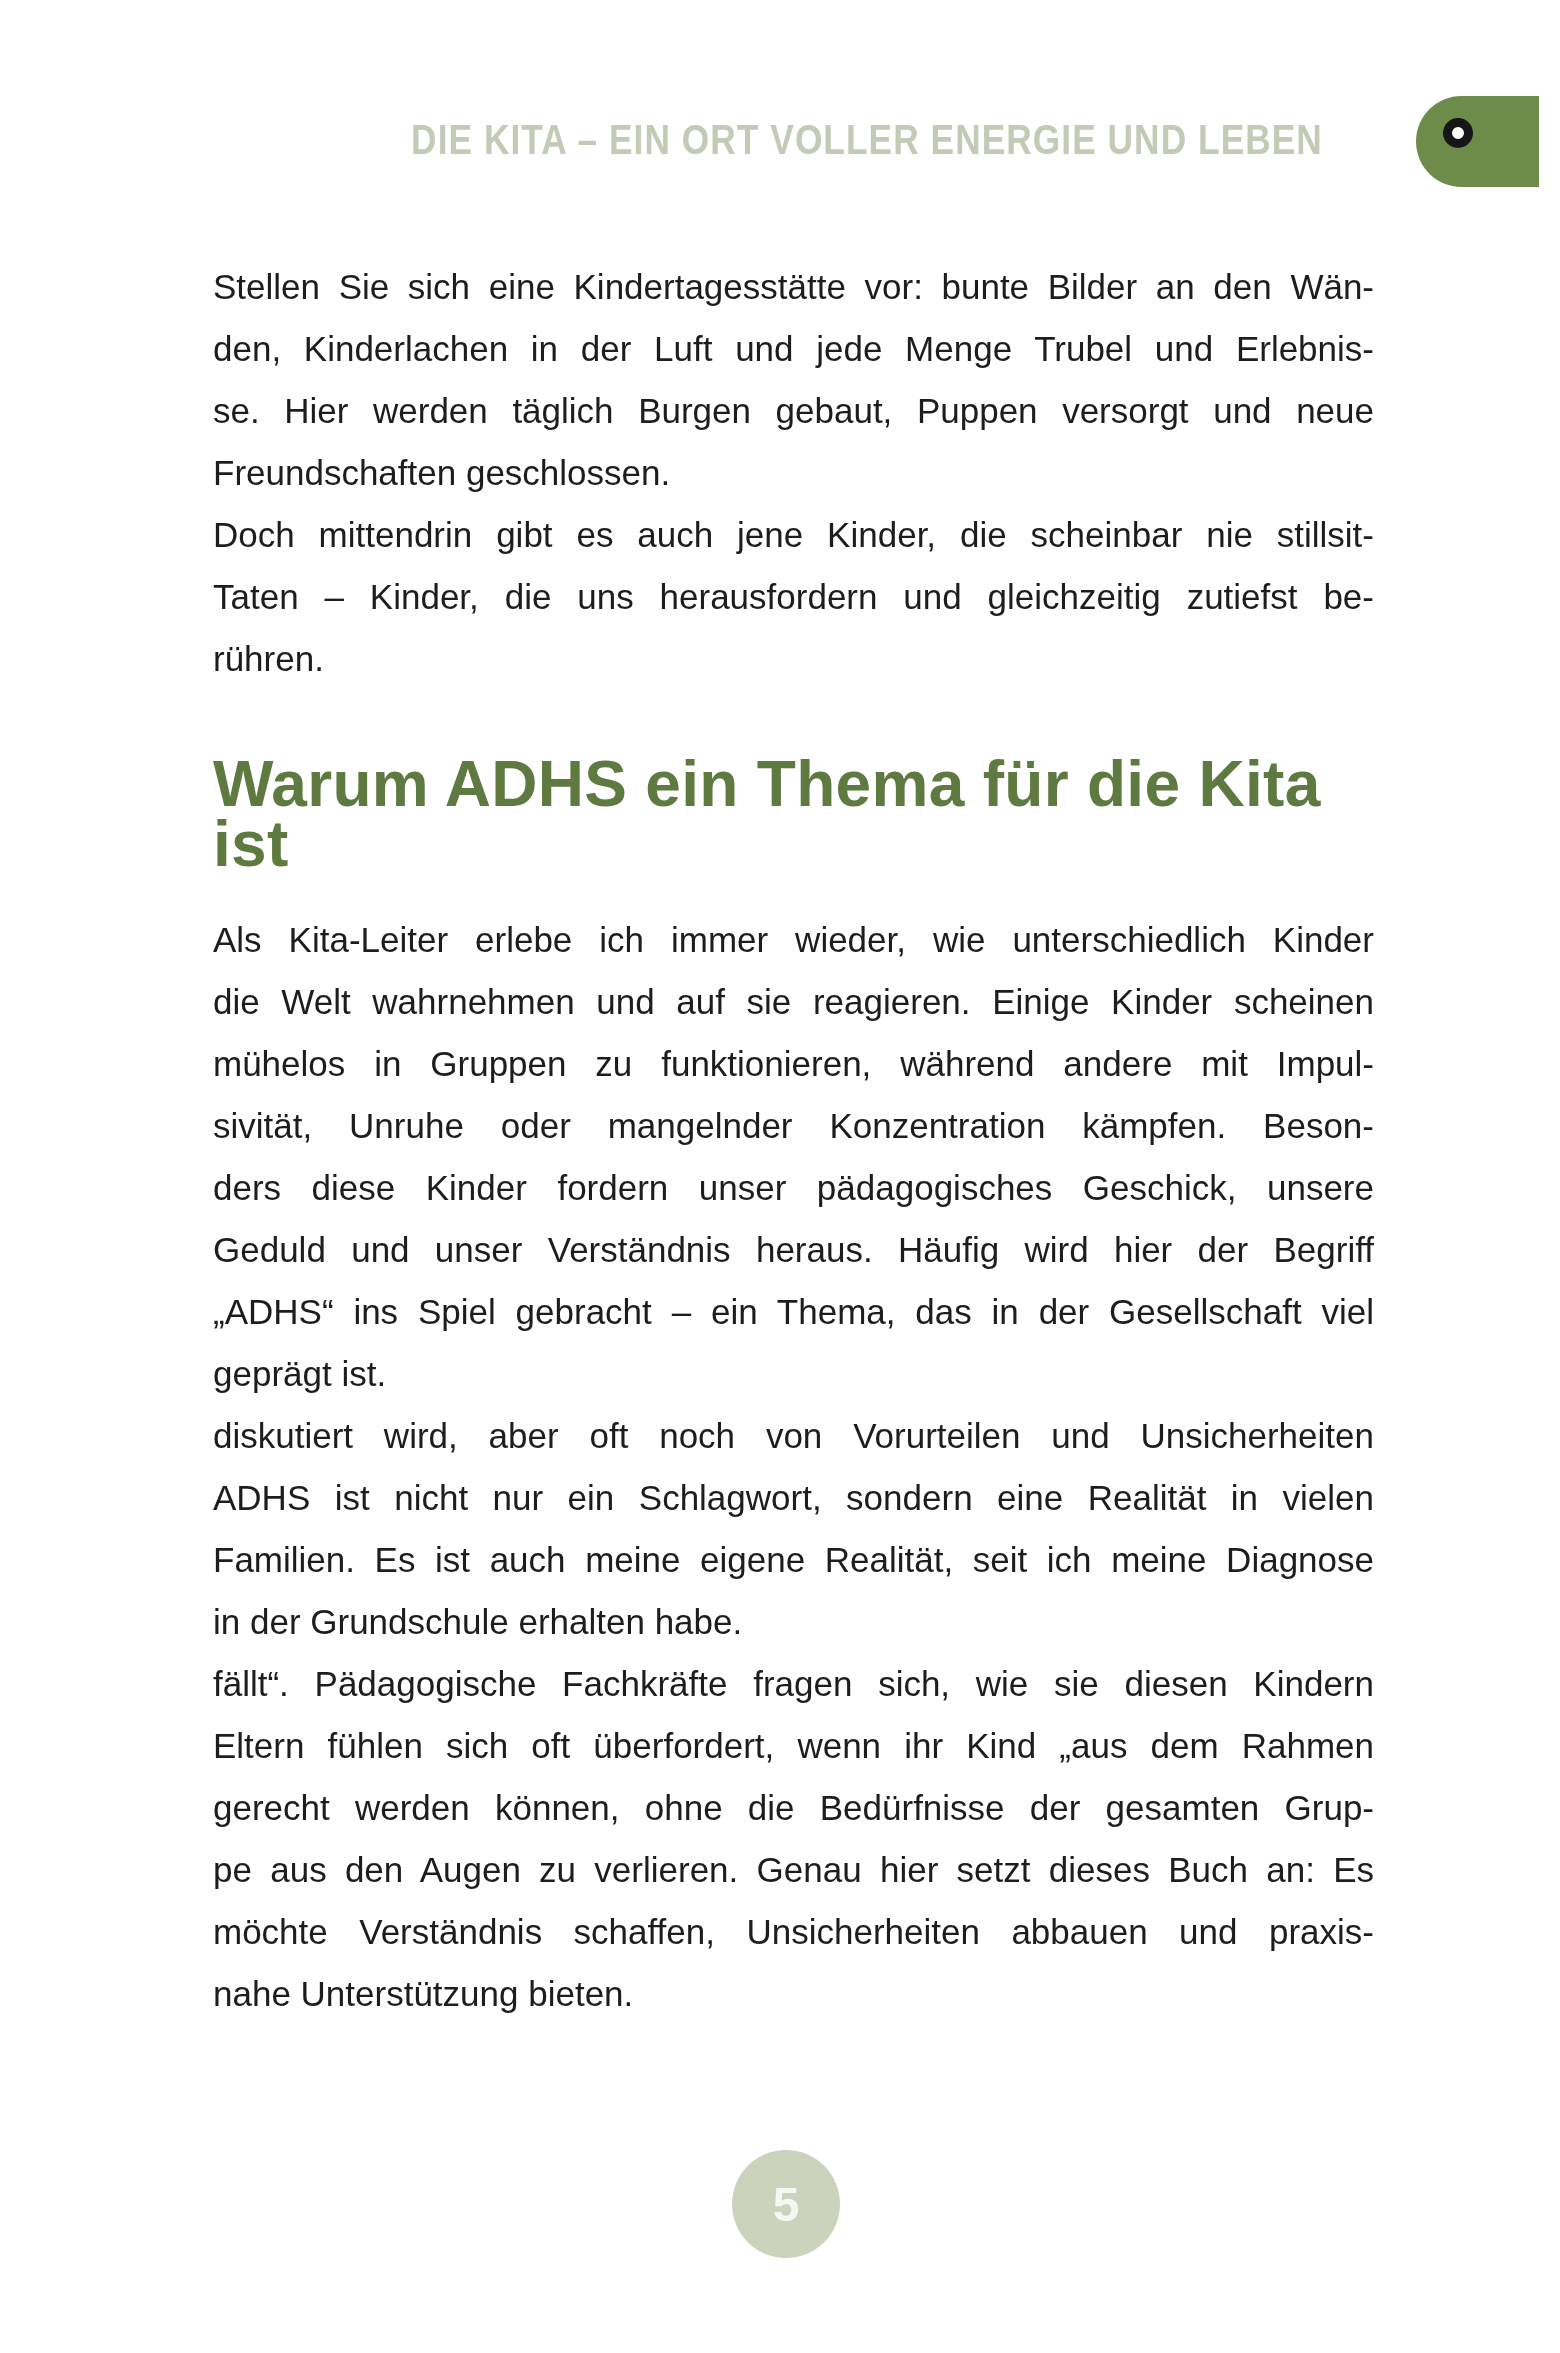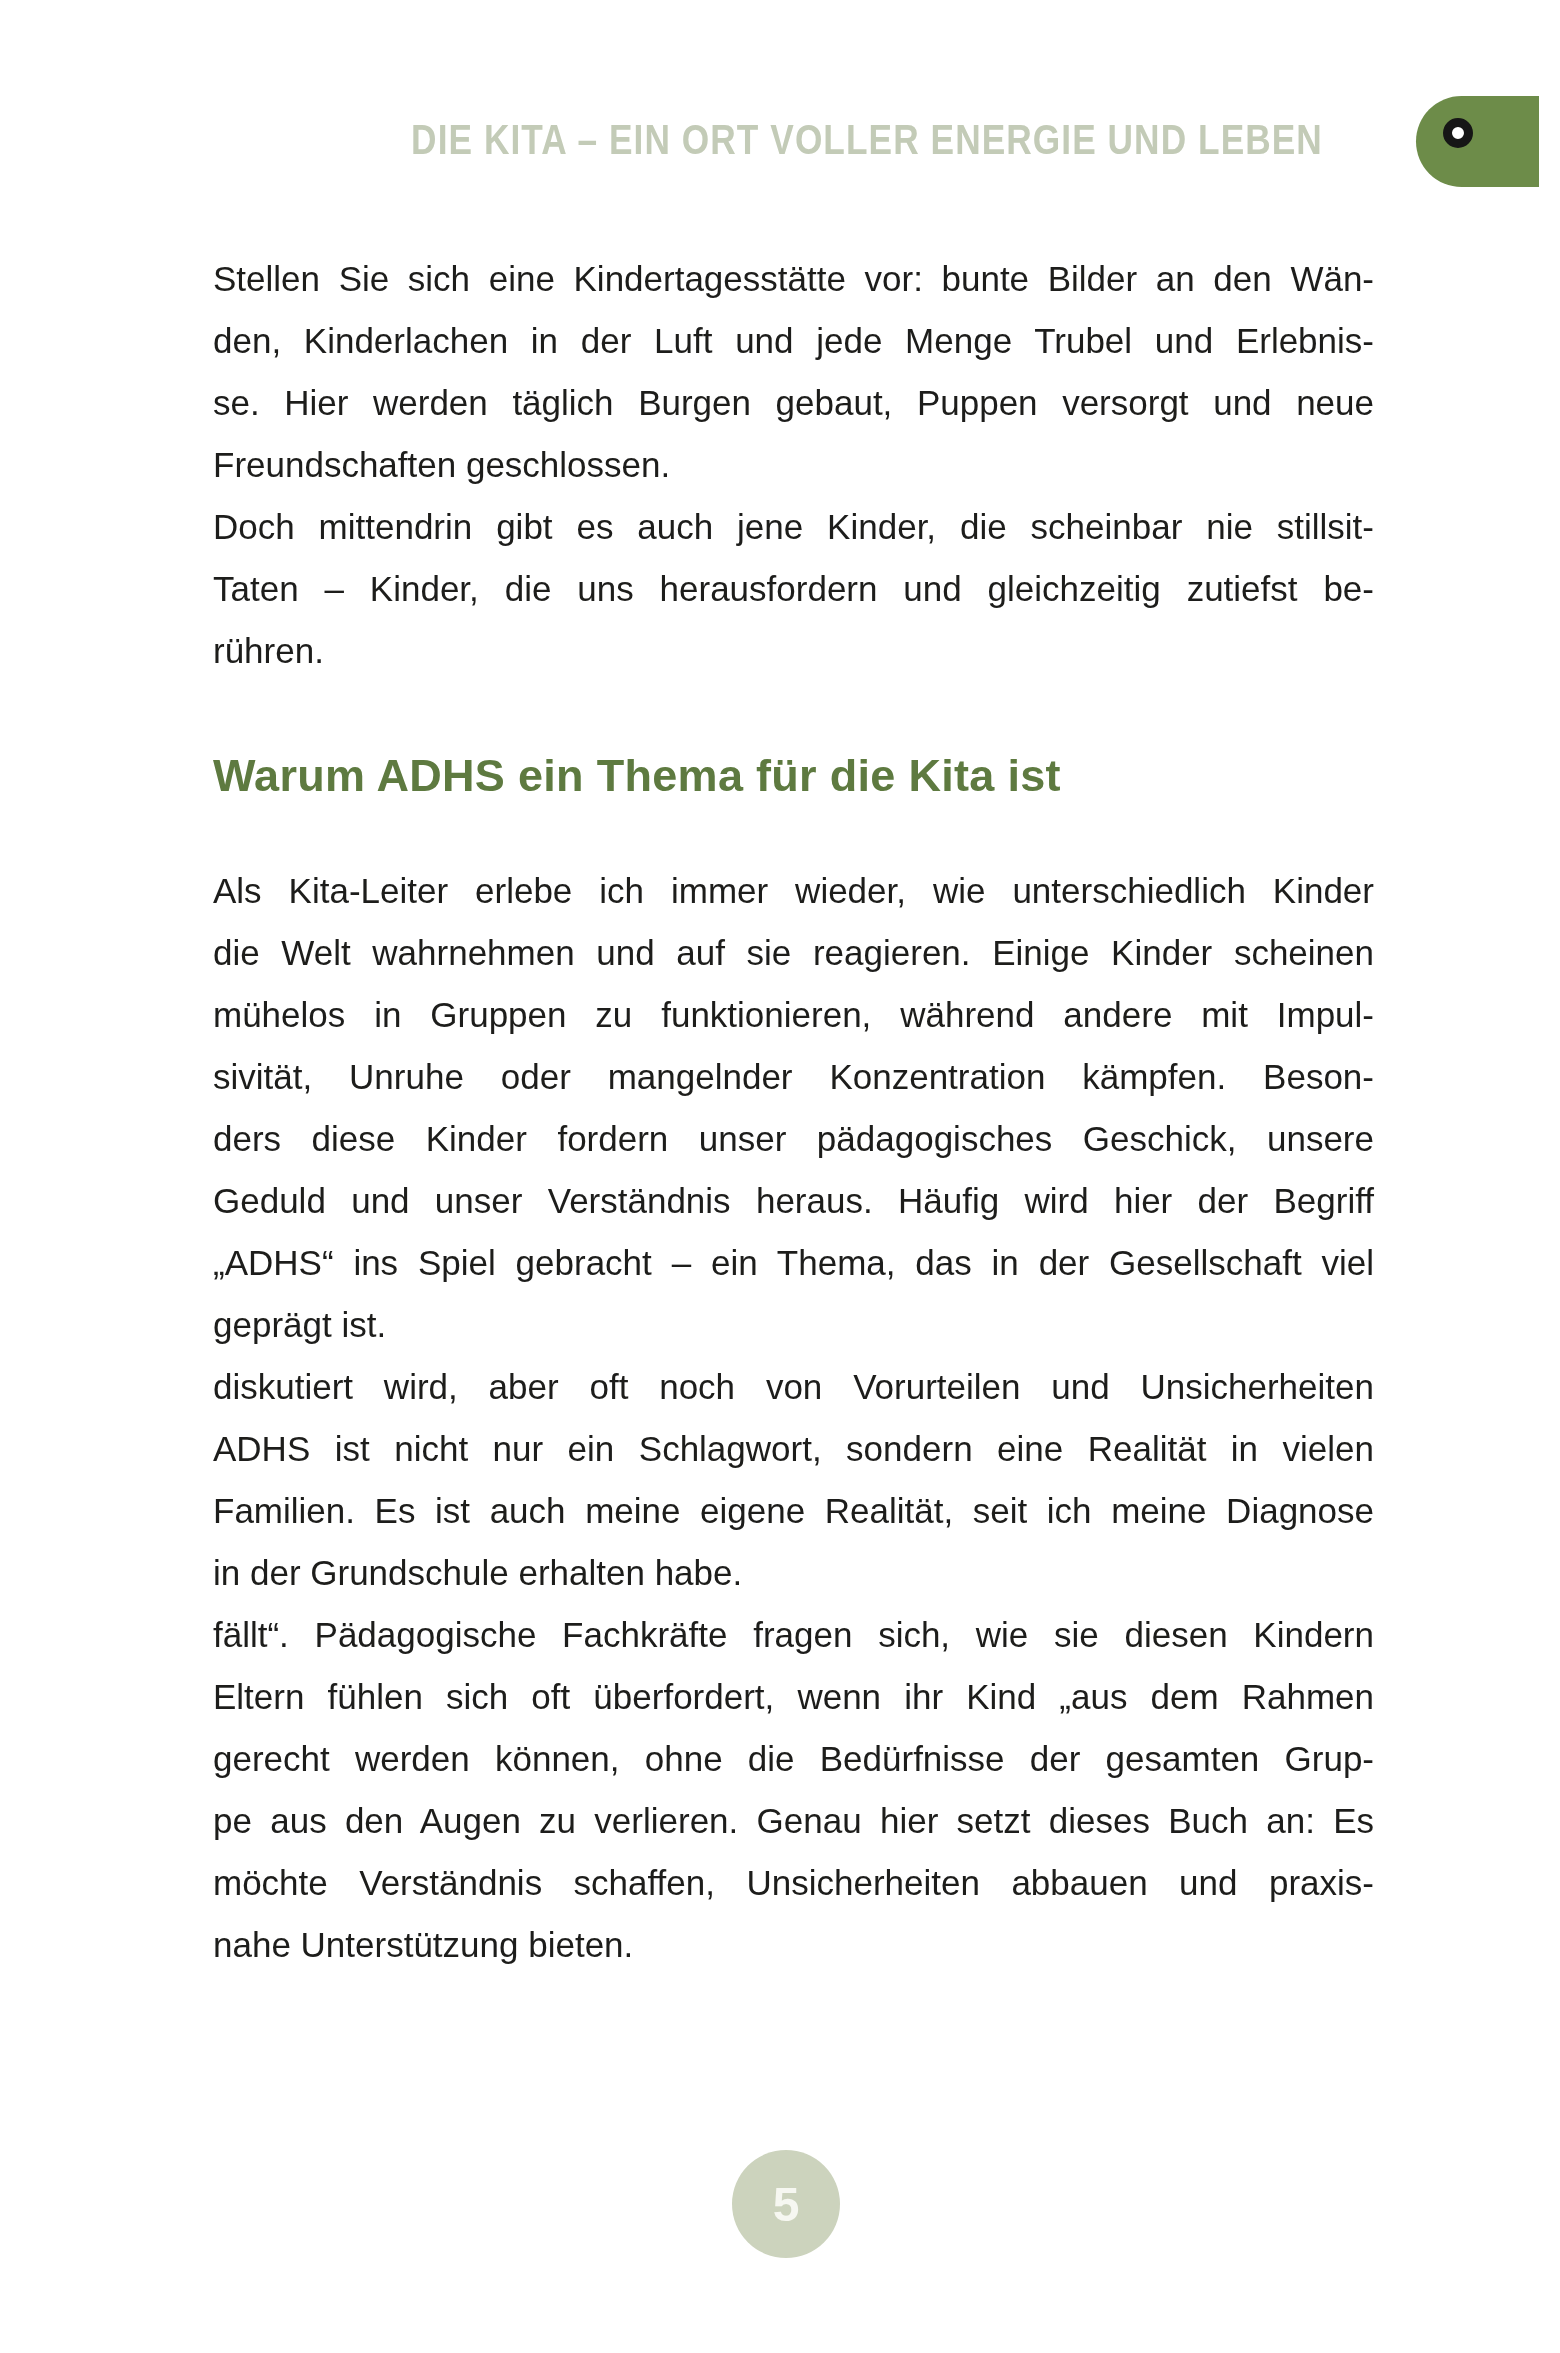--- a/index.html
+++ b/index.html
@@ -56,38 +56,38 @@
     height:30px;
     background:var(--circle-fill);
     border:9px solid var(--circle-ring);
     border-radius:50%;
   }
 
   
   .body-column{
     position:absolute;
     left:213px;
-    top:248px;
+    top:256px;
     width:1161px;
     font-size:35px;
     line-height:62px;
     color:var(--body-text);
   }
   .paragraph{margin:0;}
   .line{
     text-align:justify;
     text-align-last:justify;
     white-space:normal;
   }
   .line.last{
     text-align-last:left;
   }
   .section-heading{
-    margin:64px 0 54px 0;
-    font-size:45px;
+    margin:64px 0 35px 0;
+    font-size:64px;
     line-height:60px;
     font-weight:bold;
     letter-spacing:0.3px;
     color:var(--heading);
   }
 
   
   .page-badge{
     position:absolute;
     left:732px;

